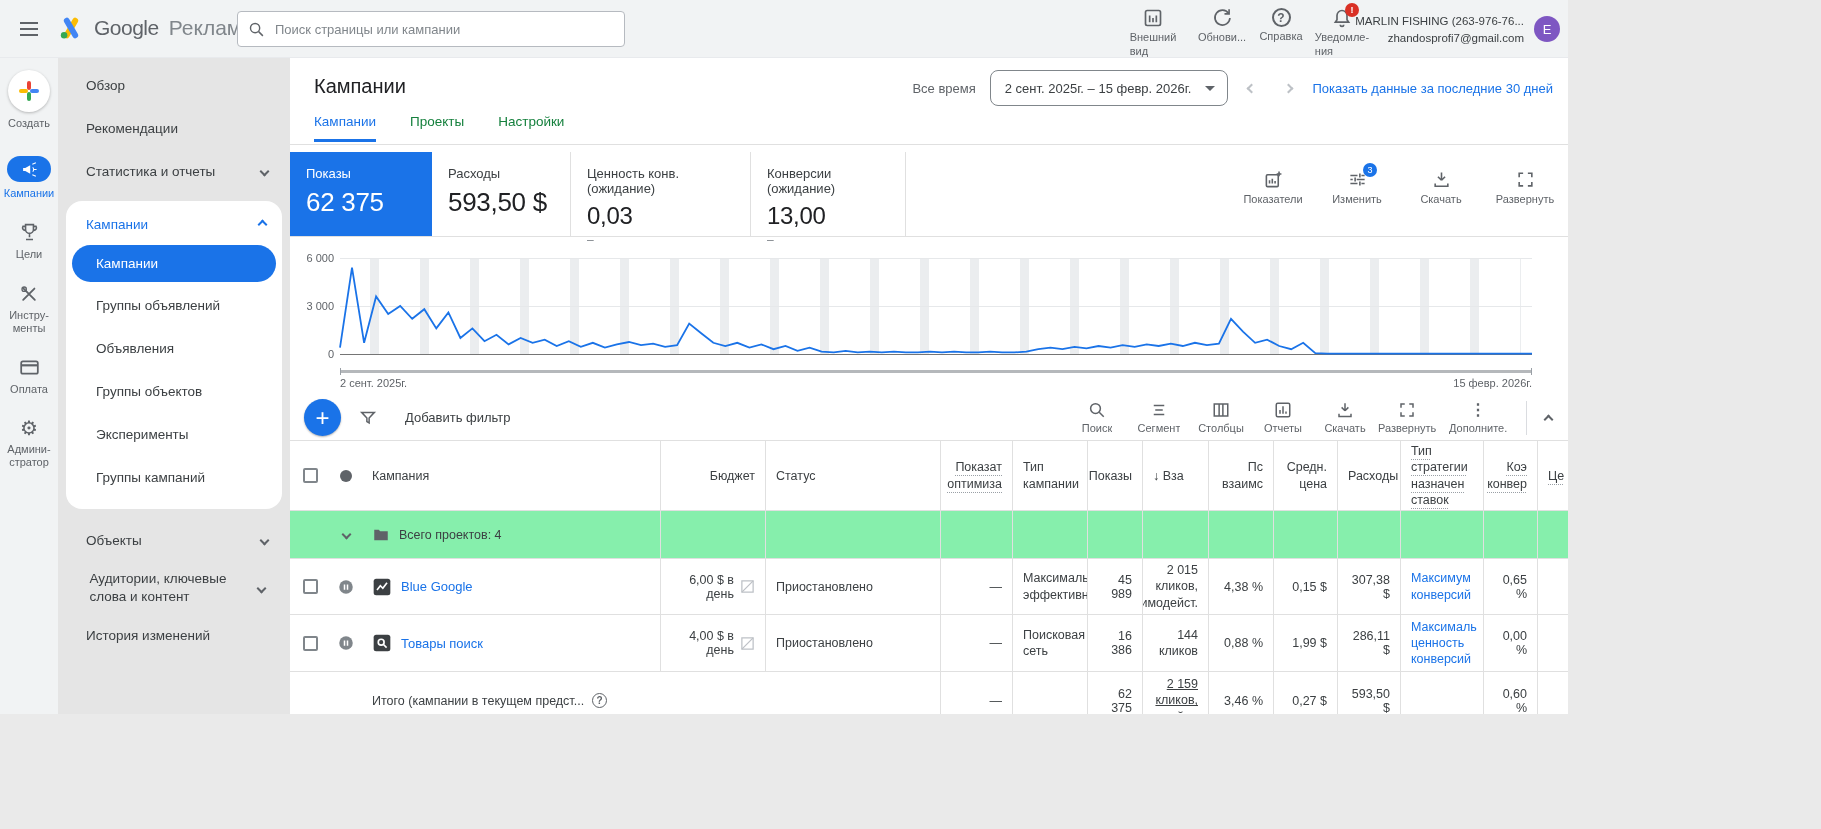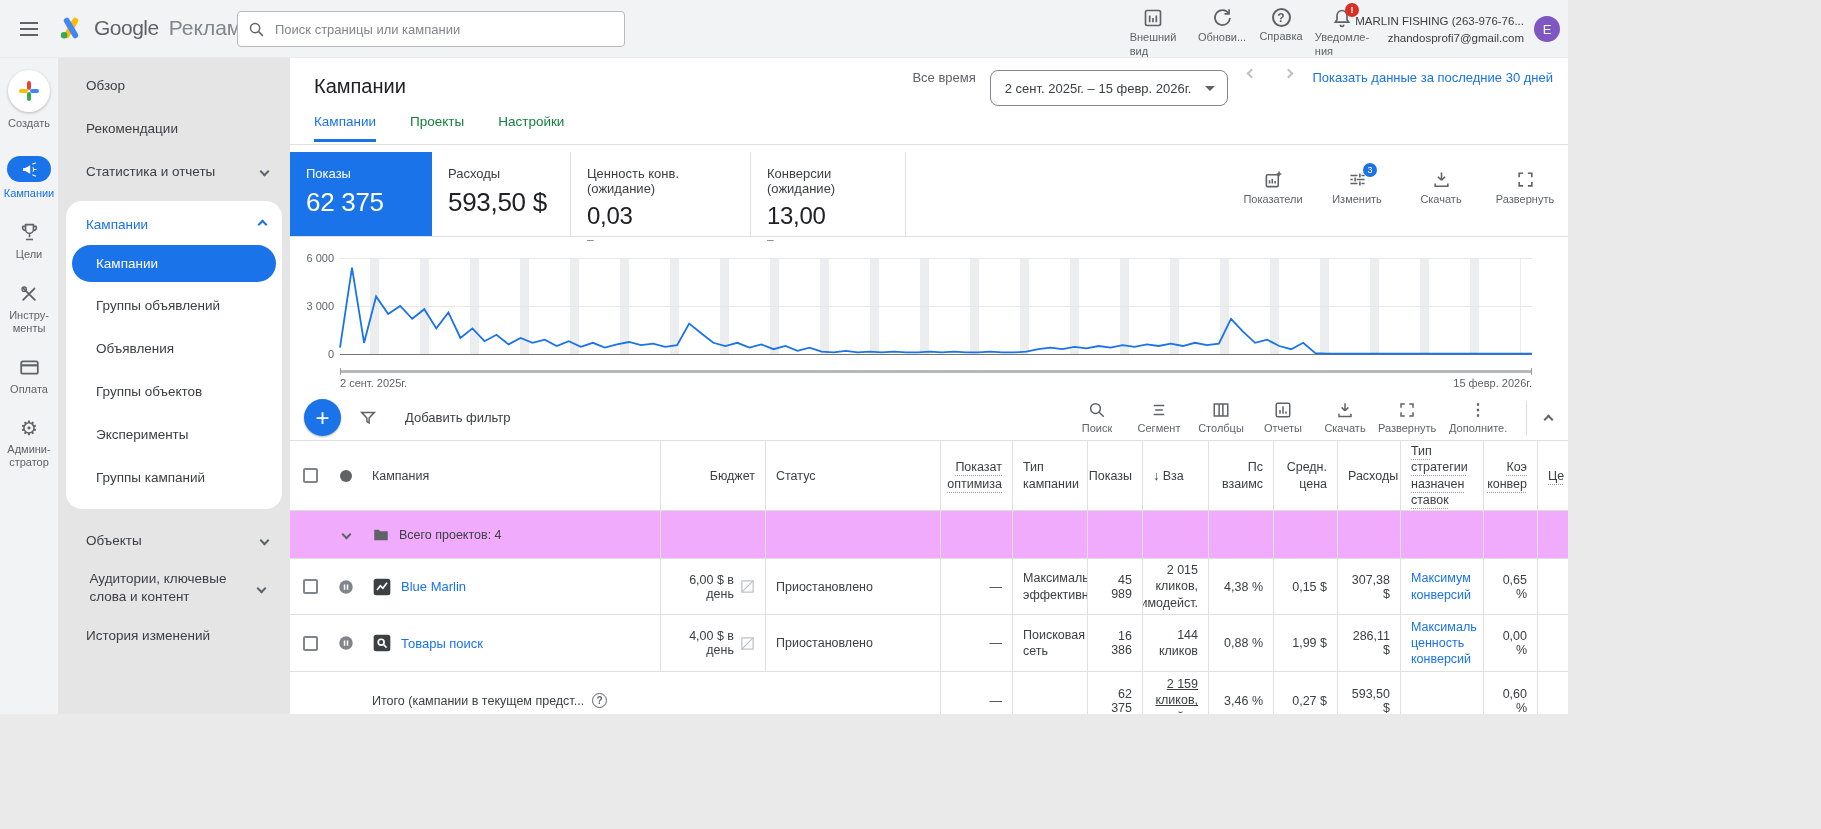--- a/index.html
+++ b/index.html
@@ -53,21 +53,21 @@
   .chv.down{transform:rotate(45deg);}
   .chv.up{transform:rotate(-135deg);}
   .chv.left{transform:rotate(135deg);}
   .chv.right{transform:rotate(-45deg);}
   .chv.blue{border-color:#1a73e8;}
   .chv.dis{border-color:#bdc1c6;}
 
   
   .main{position:absolute;top:58px;left:290px;width:1278px;height:656px;background:#fff;}
   .page-title{position:absolute;left:24px;top:17px;font-size:20px;color:#202124;}
-  .daterow{position:absolute;right:15px;top:12px;display:flex;gap:14px;}
+  .daterow{position:absolute;right:15px;top:12px;display:flex;align-items:center;gap:14px;}
   .preset{font-size:13px;color:#5f6368;}
   .datebox{height:36px;border:1px solid #80868b;border-radius:8px;display:flex;align-items:center;gap:14px;padding:0 12px 0 14px;font-size:13px;color:#3c4043;cursor:pointer;background:#fff;}
   .caret{width:0;height:0;border:5px solid transparent;border-top-color:#5f6368;margin-top:5px;}
   .link{color:#1a73e8;font-size:13px;cursor:pointer;text-decoration:none;}
   .tabs{position:absolute;left:24px;top:56px;display:flex;gap:34px;}
   .tab{font-size:13.5px;color:#15803d;padding-bottom:10px;cursor:pointer;}
   .tab.active{color:#1a73e8;border-bottom:3px solid #1a73e8;}
   .tabline{position:absolute;left:0;right:0;top:86px;border-bottom:1px solid #e0e0e0;}
 
   
@@ -103,21 +103,21 @@
   .ttools{margin-left:auto;display:flex;align-items:flex-start;gap:8px;padding-right:10px;}
   .ttool{display:flex;flex-direction:column;align-items:center;gap:3px;width:54px;cursor:pointer;}
   .ttool .lbl{font-size:11px;color:#5f6368;white-space:nowrap;overflow:hidden;max-width:58px;}
   .vdiv{width:1px;height:34px;background:#dadce0;margin:0 4px;}
   .collapse-chv{padding:8px 6px;cursor:pointer;}
 
   
   .tbl{position:absolute;left:0;right:0;top:383px;}
   .trow{display:grid;grid-template-columns:40px 32px 298px 105px 175px 72px 75px 55px 66px 65px 64px 63px 83px 54px 1fr;border-bottom:1px solid #e0e0e0;background:#fff;}
   .trow.head{height:70px;font-size:12px;color:#3c4043;}
-  .trow.group{height:48px;background:#f0abfc;}
+  .trow.group{height:48px;background:#86efac;}
   .trow.datarow{height:56px;}
   .trow.total{height:58px;color:#3c4043;}
   .cell{display:flex;align-items:center;padding:0 10px;font-size:12.5px;color:#3c4043;overflow:hidden;}
   .cell.r{justify-content:flex-end;text-align:right;}
   .cell.bl{border-left:1px solid #e0e0e0;}
   .cell.c{justify-content:center;padding:0;}
   .du{text-decoration:underline dotted #9aa0a6 1px;text-underline-offset:4px;}
   .checkbox{width:15px;height:15px;border:2px solid #80868b;border-radius:2px;background:#fff;cursor:pointer;}
   .hdot{width:12px;height:12px;border-radius:50%;background:#5f6368;}
   .nm-link{color:#1a73e8;cursor:pointer;font-size:13px;}
@@ -565,21 +565,21 @@
               </svg>
           </span>
         </div>
         <div class="cell">
           <span class="cicon">
             <svg width="20" height="20" viewBox="0 0 24 24">
                 <rect x="2" y="2" width="20" height="20" rx="3" fill="#3c4043"></rect>
                 <path d="M6 15.5l4-5 3 3 5-6.5" stroke="#fff" stroke-width="2" fill="none"></path>
               </svg>
           </span>
-          <span class="nm-link">Blue Marlin</span>
+          <span class="nm-link">Blue Google</span>
         </div>
         <div class="cell r bl">
           <span>6,00 $ в день</span>
           <span style="margin-left:6px;">
             <svg width="15" height="15" viewBox="0 0 24 24">
                 <rect x="3" y="3" width="18" height="18" fill="none" stroke="#bdc1c6" stroke-width="2"></rect>
                 <path d="M3 21 21 3" stroke="#bdc1c6" stroke-width="2"></path>
               </svg>
           </span>
         </div>

